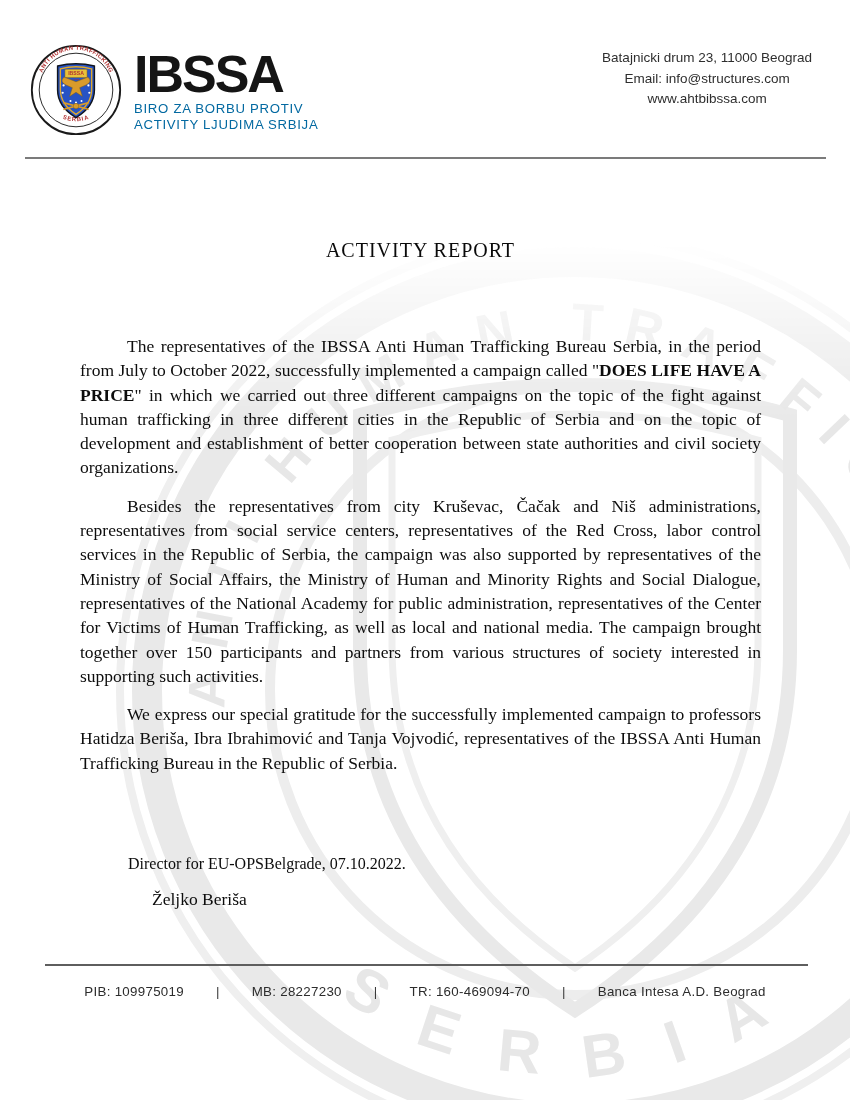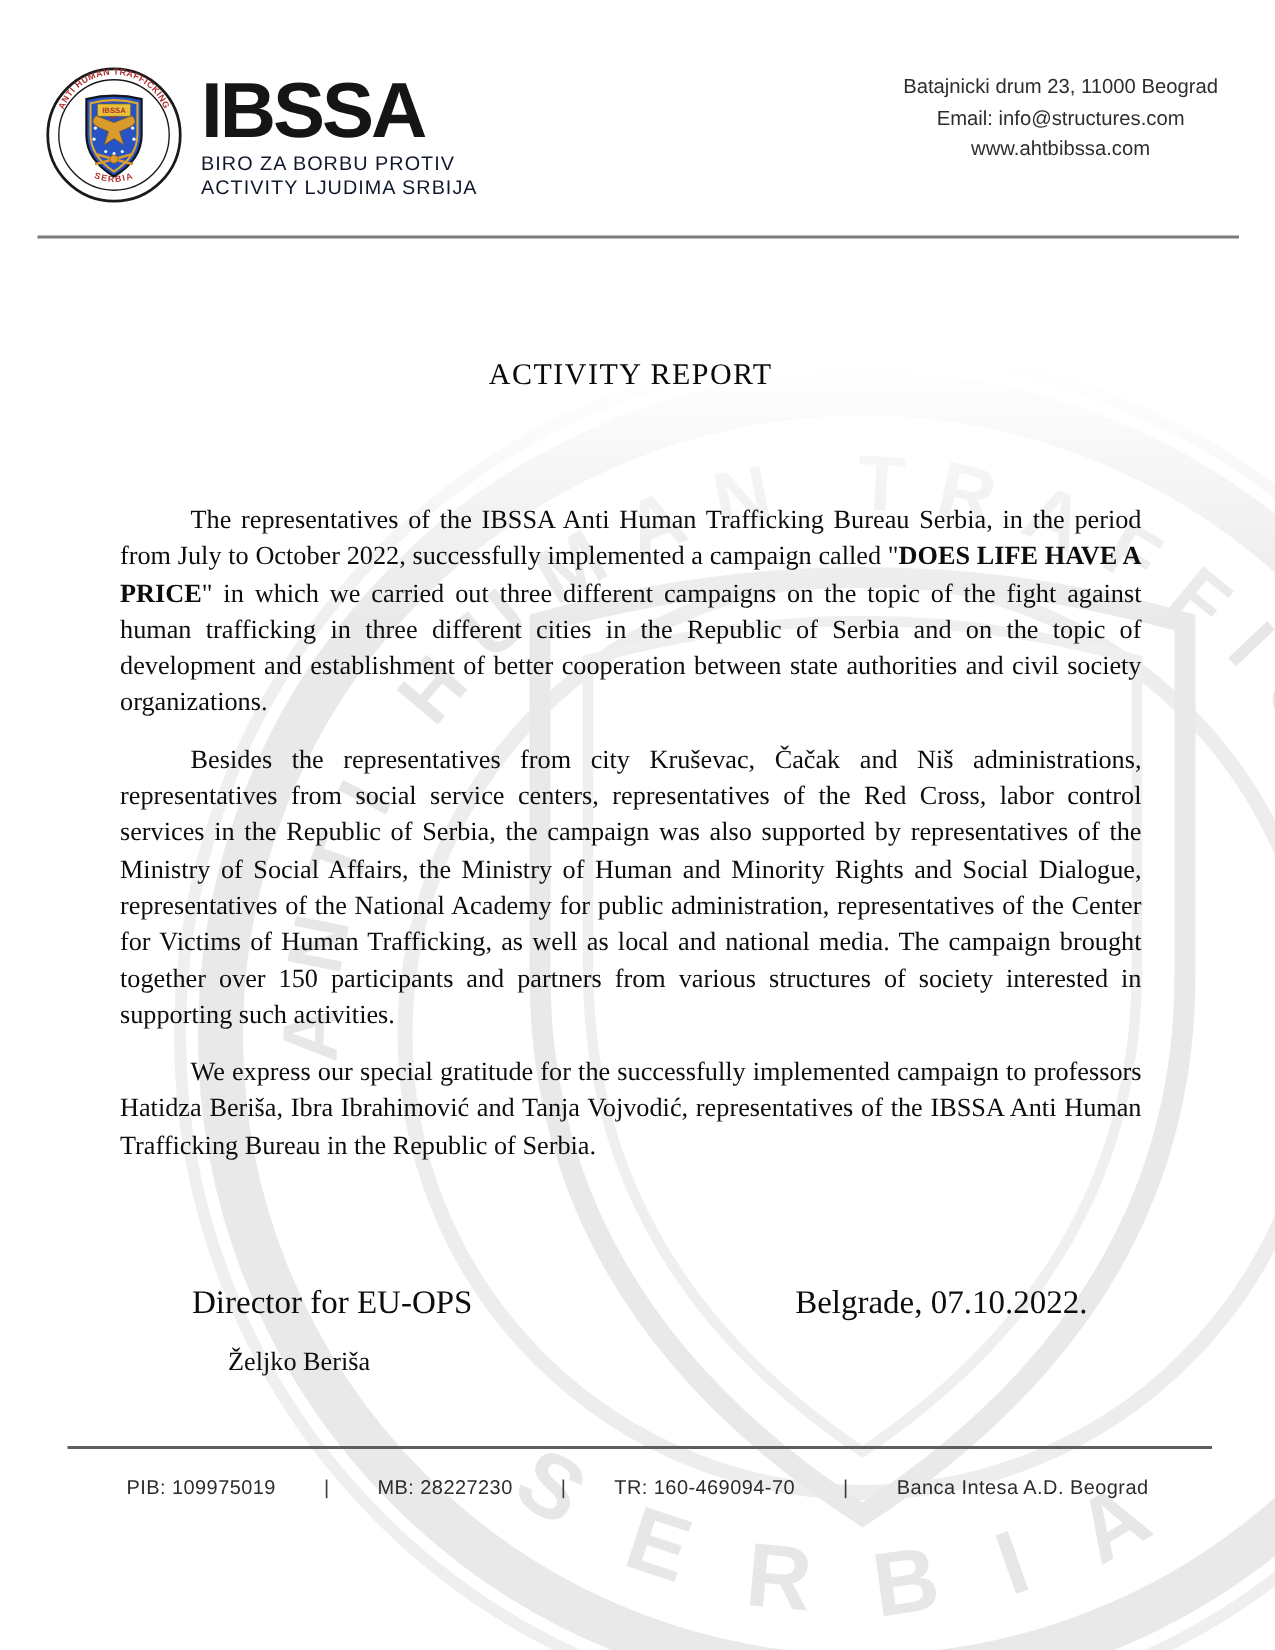--- a/index.html
+++ b/index.html
@@ -45,21 +45,21 @@
     font-size: 52px;
     line-height: 44px;
     letter-spacing: -2px;
     color: #151515;
   }
   .brand-tagline {
     font-family: "Liberation Sans", sans-serif;
     font-size: 13.2px;
     line-height: 16px;
     letter-spacing: 0.7px;
-    color: #0f172a;
+    color: #0369a1;
     margin-top: 5px;
   }
   .contact-block {
     font-family: "Liberation Sans", sans-serif;
     font-size: 13.5px;
     line-height: 20.5px;
     color: #2e2e2e;
     text-align: center;
     padding-top: 4px;
   }
@@ -88,24 +88,23 @@
     margin: 0 0 14px 0;
     font-size: 17.5px;
     line-height: 24.3px;
     text-align: justify;
     text-indent: 47px;
   }
   .content p.first { margin-top: 72px; }
 
   .sig-row {
     display: flex;
-    justify-content: space-between;
     padding: 0 36px 0 48px;
     margin-top: 80px;
-    font-size: 22px;
+    font-size: 16px;
   }
   .sig-name {
     margin: 16px 0 0 72px;
     font-size: 17.5px;
   }
 
   
   .rule-bottom {
     position: absolute;
     left: 45px;

